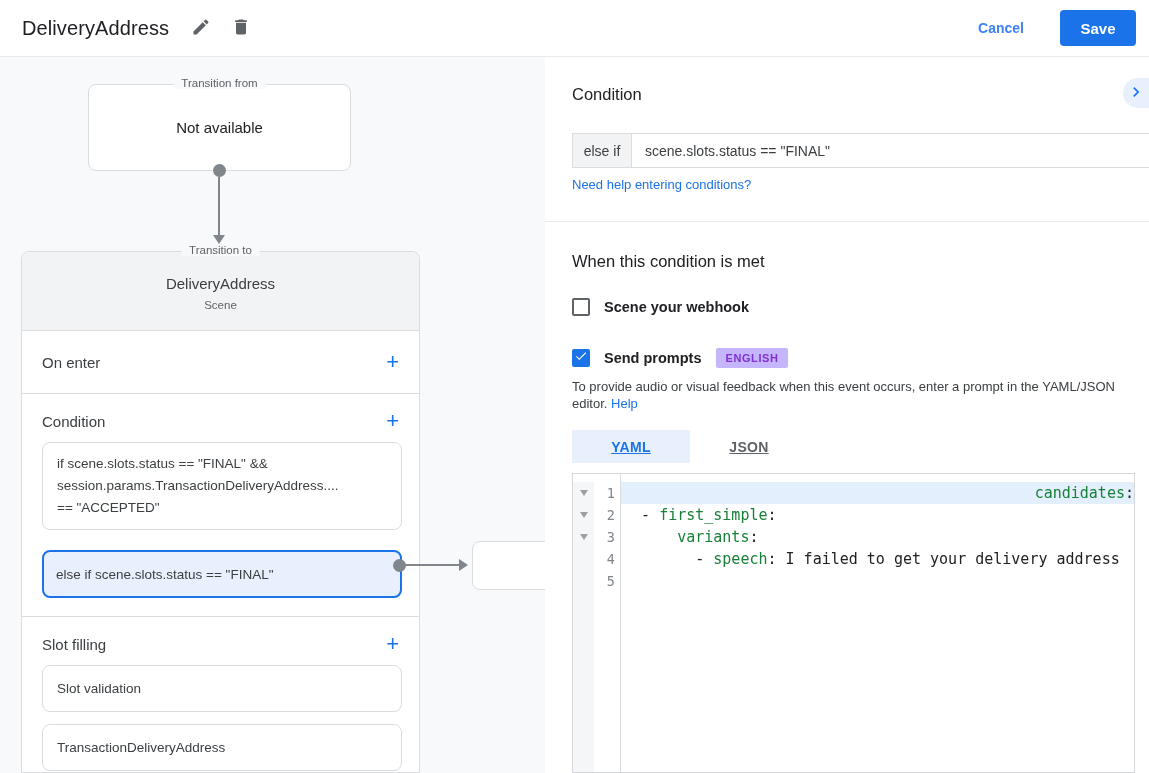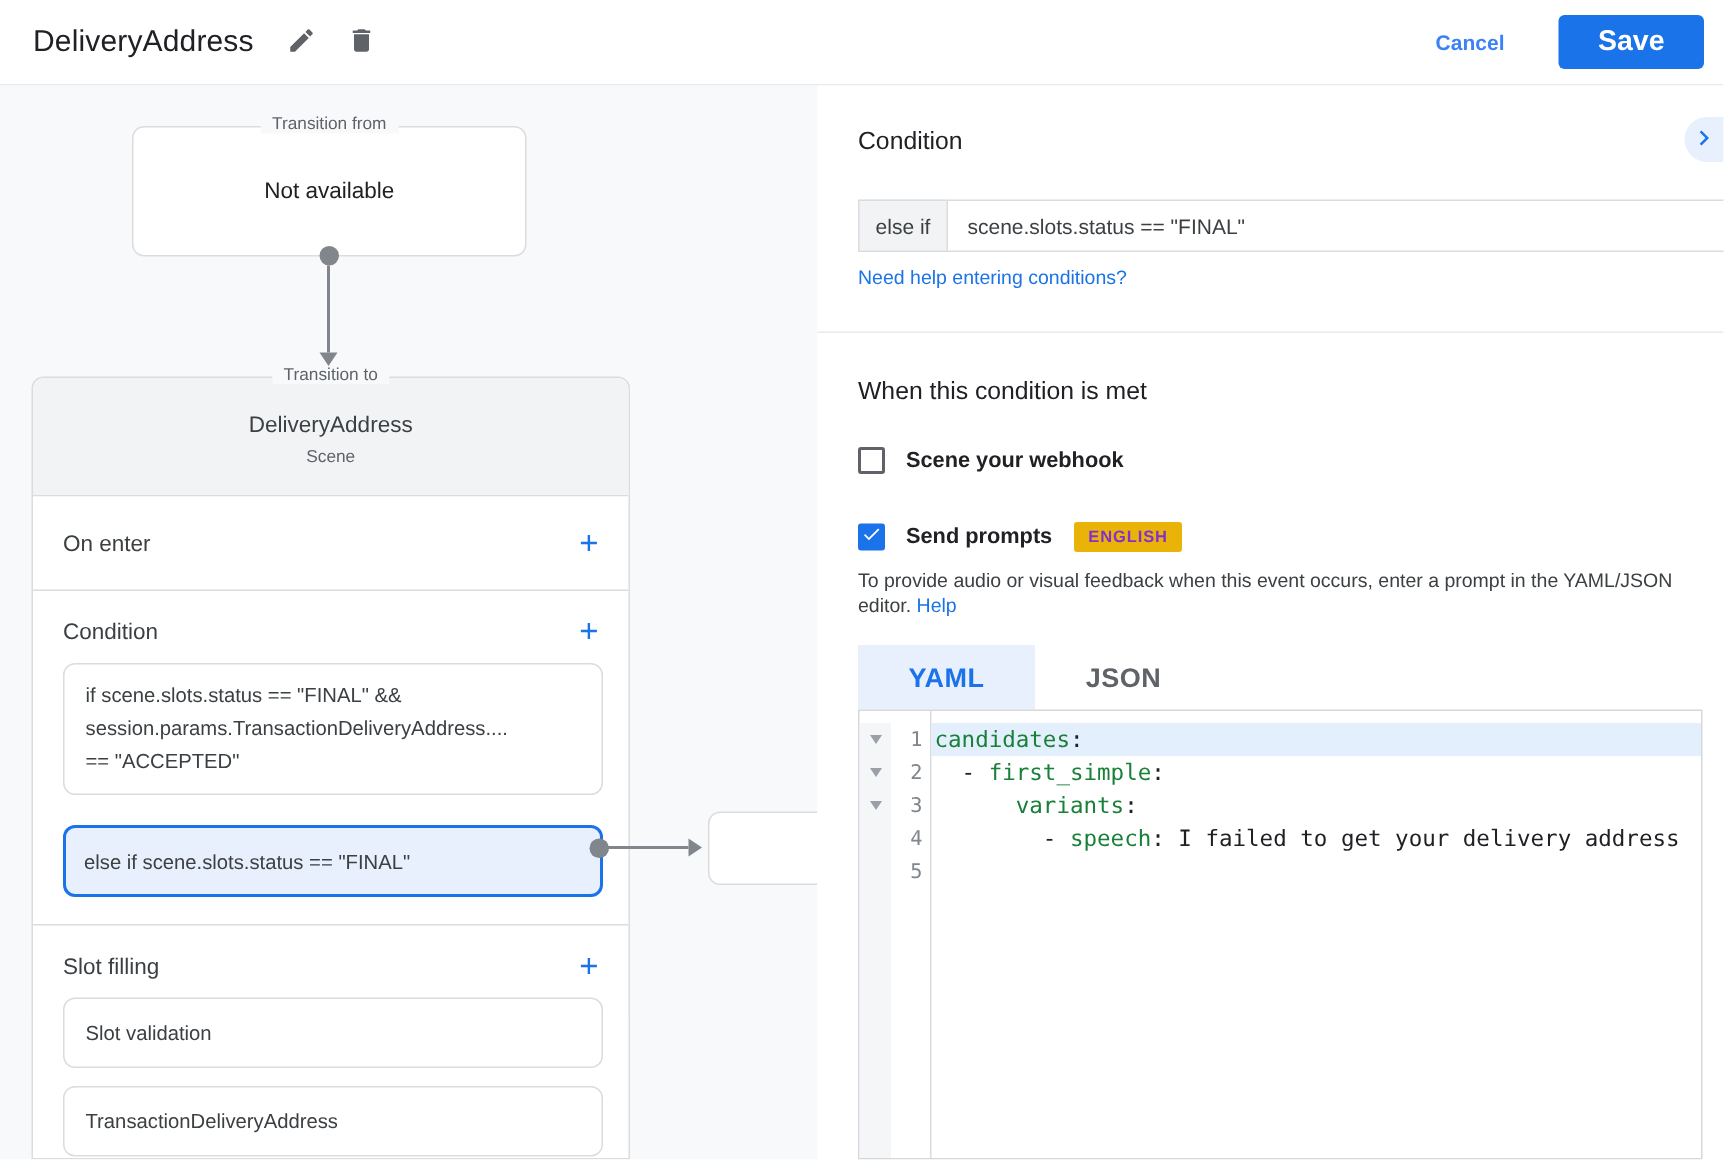--- a/index.html
+++ b/index.html
@@ -10,22 +10,22 @@
   
   .topbar { position:absolute; left:0; top:0; width:1149px; height:57px;
     background:#fff; border-bottom:1px solid #e8eaed; display:flex; align-items:center; }
   .topbar-title { font-size:20px; color:#202124; margin-left:22px; letter-spacing:.1px; }
   .icon-btn { width:40px; height:40px; display:flex; align-items:center; justify-content:center;
     border:none; background:transparent; cursor:pointer; }
   .icon-btn svg { width:20px; height:20px; fill:#5f6368; }
   .topbar-spacer { flex:1; }
   .cancel-btn { color:#3b82f6; font-size:14px; font-weight:600; background:transparent;
     border:none; padding:8px 16px; margin-right:20px; cursor:pointer; font-family:inherit; }
-  .save-btn { background:#1a73e8; color:#fff; font-size:19px; font-weight:600; border:none;
-    border-radius:4px; width:97px; height:36px; margin-right:13px; cursor:pointer; font-family:inherit; }
+  .save-btn { background:#1a73e8; color:#fff; font-size:15px; font-weight:600; border:none;
+    border-radius:4px; width:76px; height:36px; margin-right:13px; cursor:pointer; font-family:inherit; }
 
   
   .canvas { position:absolute; left:0; top:57px; width:545px; height:716px;
     background:#f8f9fa; overflow:hidden; }
 
   .from-box { position:absolute; left:88px; top:27px; width:263px; height:87px;
     background:#fff; border:1px solid #dadce0; border-radius:8px; }
   .legend { position:absolute; top:-8px; left:50%; transform:translateX(-50%);
     background:#f8f9fa; padding:0 8px; font-size:11.5px; color:#5f6368; white-space:nowrap; }
   .from-content { width:100%; height:100%; display:flex; align-items:center;
@@ -88,46 +88,46 @@
 
   .check-row { position:absolute; left:27px; display:flex; align-items:center; }
   .row-webhook { top:241px; }
   .row-prompts { top:291px; }
   .checkbox { width:18px; height:18px; border:2px solid #5f6368; border-radius:2px; background:#fff;
     cursor:pointer; flex:none; }
   .checkbox.checked { border-color:#1a73e8; background:#1a73e8; display:flex; align-items:center;
     justify-content:center; }
   .checkbox.checked svg { width:14px; height:14px; fill:#fff; }
   .check-label { font-size:14.5px; font-weight:600; color:#202124; margin-left:14px; }
-  .lang-badge { margin-left:15px; background:#eab308; color:#8430ce; font-size:11px; font-weight:700;
+  .lang-badge { margin-left:15px; background:#c4b5fd; color:#8430ce; font-size:11px; font-weight:700;
     letter-spacing:.6px; padding:4px 9px; border-radius:2px; }
 
   .desc { position:absolute; left:27px; top:321px; width:568px; font-size:13px; color:#3c4043;
     line-height:17px; }
   .desc a { color:#1a73e8; text-decoration:none; cursor:pointer; }
 
   .tabs { position:absolute; left:27px; top:373px; display:flex; height:33px; }
-  .tab { width:118px; height:44px; display:flex; align-items:center; justify-content:center;
-    font-size:18px; font-weight:600; color:#5f6368; background:transparent; border:none;
-    cursor:pointer; letter-spacing:.3px; font-family:inherit; }
+  .tab { width:118px; height:33px; display:flex; align-items:center; justify-content:center;
+    font-size:14px; font-weight:600; color:#5f6368; background:transparent; border:none;
+    cursor:pointer; letter-spacing:.3px; font-family:inherit;text-decoration:underline; }
   .tab.active { background:#e8f0fe; color:#1a73e8; }
 
   .editor { position:absolute; left:27px; top:416px; width:563px; height:300px;
     border:1px solid #d5d7da; display:flex; font-family:"DejaVu Sans Mono", monospace;
     font-size:15px; line-height:22px; background:#fff; overflow:hidden; }
   .gutter { width:48px; flex:none; display:flex; padding-top:8px; border-right:1px solid #dadce0; }
   .fold-col { width:22px; background:#f5f6f7; }
   .num-col { width:26px; background:#fff; text-align:right; padding-right:5px; }
   .fold-cell { height:22px; display:flex; align-items:center; justify-content:center; }
   .fold-tri { width:0; height:0; border-left:4.5px solid transparent; border-right:4.5px solid transparent;
     border-top:6px solid #9aa0a6; cursor:pointer; }
   .num-cell { height:22px; font-size:13.5px; color:#80868b; }
   .code-col { flex:1; padding-top:8px; }
   .code-line { height:22px; white-space:pre; padding-left:2px; }
-  .code-line.active { background:#e3effd; }
+  .code-line.active { background:#e3effd;text-align:right; }
   .yml-key { color:#188038; }
   .yml-plain { color:#202124; }
 </style>
 </head>
 <body>
 
 <div class="app">
 
   <div class="topbar">
     <div class="topbar-title">DeliveryAddress</div>

